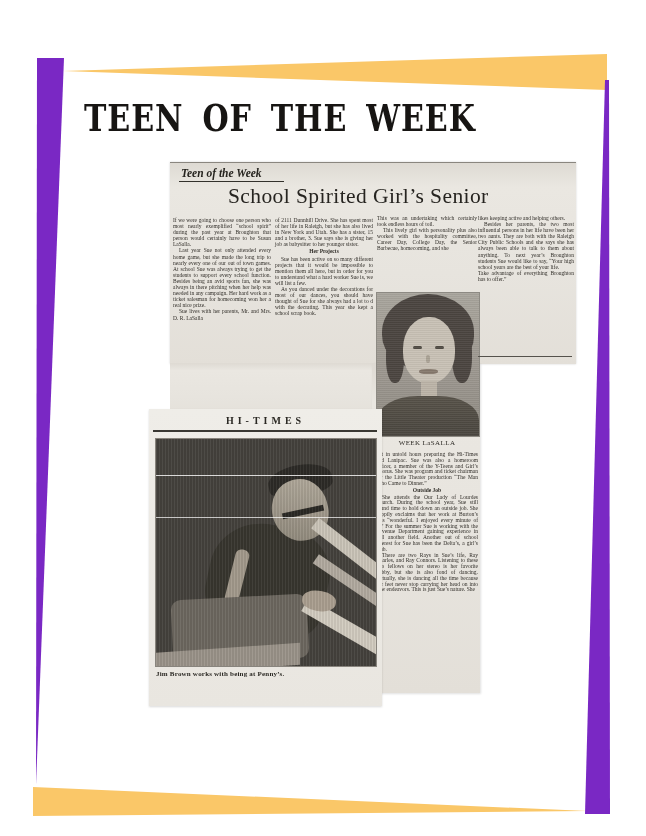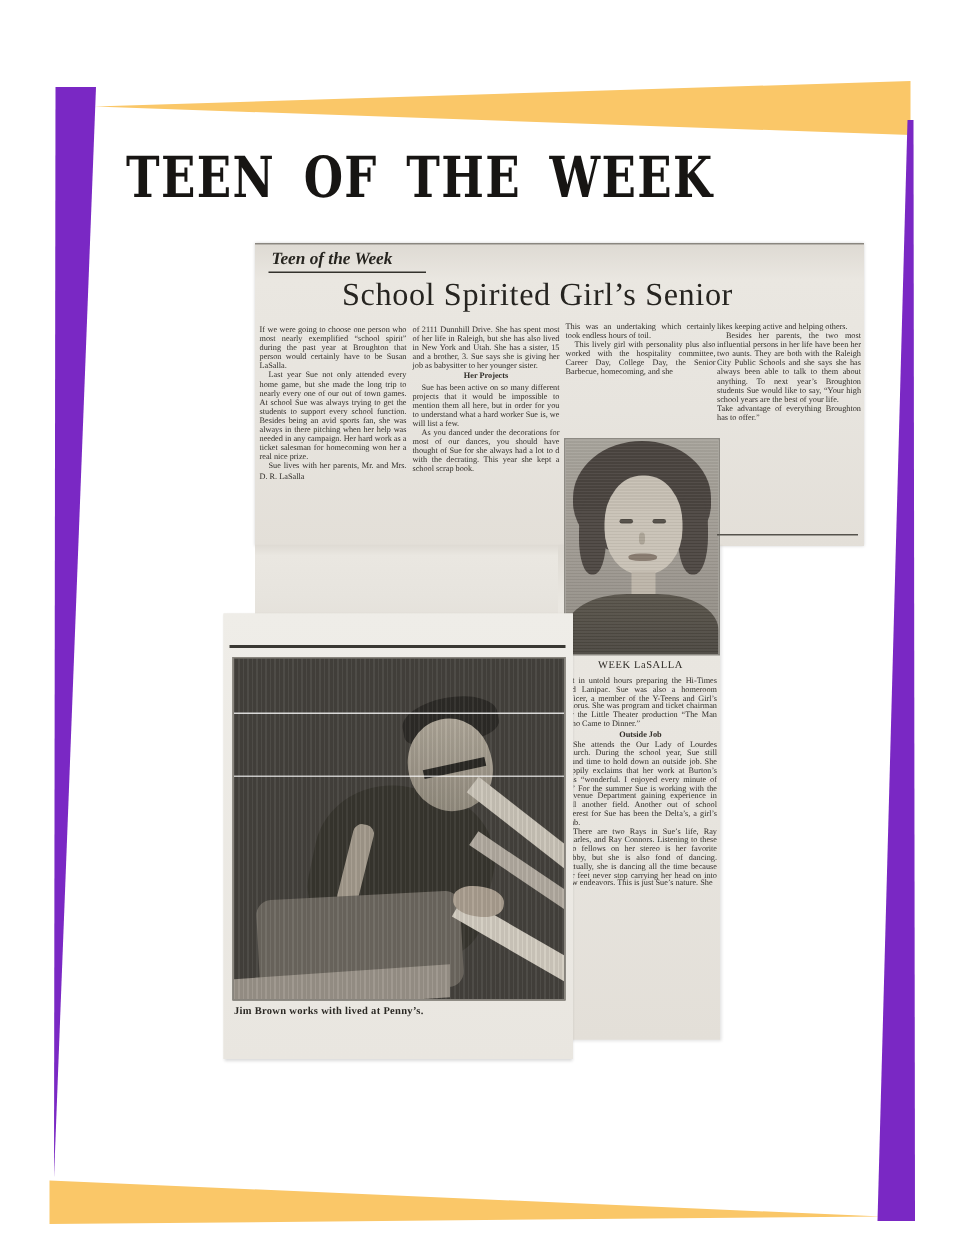--- a/index.html
+++ b/index.html
@@ -141,34 +141,35 @@
   </div>
 
   <div class="col col4">
     <p class="noindent">likes keeping active and helping others.</p>
     <p>Besides her parents, the two most influential persons in her life have been her two aunts. They are both with the Raleigh City Public Schools and she says she has always been able to talk to them about anything. To next year’s Broughton students Sue would like to say, “Your high school years are the best of your life.</p>
     <p class="noindent">Take advantage of everything Broughton has to offer.”</p>
   </div>
   <div class="col4-rule"></div>
 
   <div class="hitimes">
+    <div class="masthead">HI-TIMES</div>
     <div class="masthead-rule"></div>
     <div class="jim">
       <div class="j-shoulder"></div>
       <div class="j-hairtop"></div>
       <div class="j-head"></div>
       <div class="j-glasses"></div>
       <div class="j-arm"></div>
       <div class="j-table"></div>
       <div class="j-plank1"></div>
       <div class="j-plank2"></div>
       <div class="j-plank3"></div>
       <div class="j-hand"></div>
       <div class="j-bottomlight"></div>
       <div class="j-grain"></div>
       <div class="j-scratch1"></div>
       <div class="j-scratch2"></div>
     </div>
-    <div class="jim-caption">Jim Brown works with lived at Penny’s.</div>
+    <div class="jim-caption">Jim Brown works with being at Penny’s.</div>
   </div>
 
 
 </div>
 
 </body></html>

